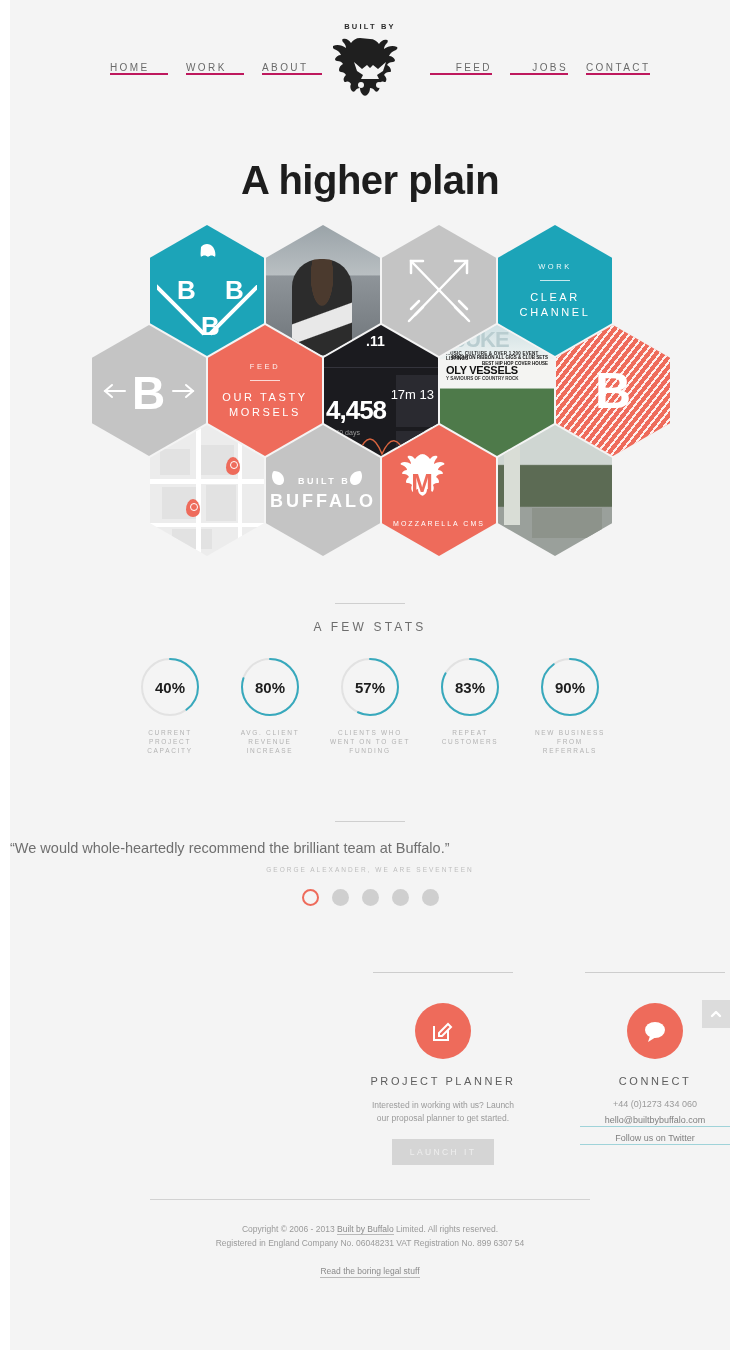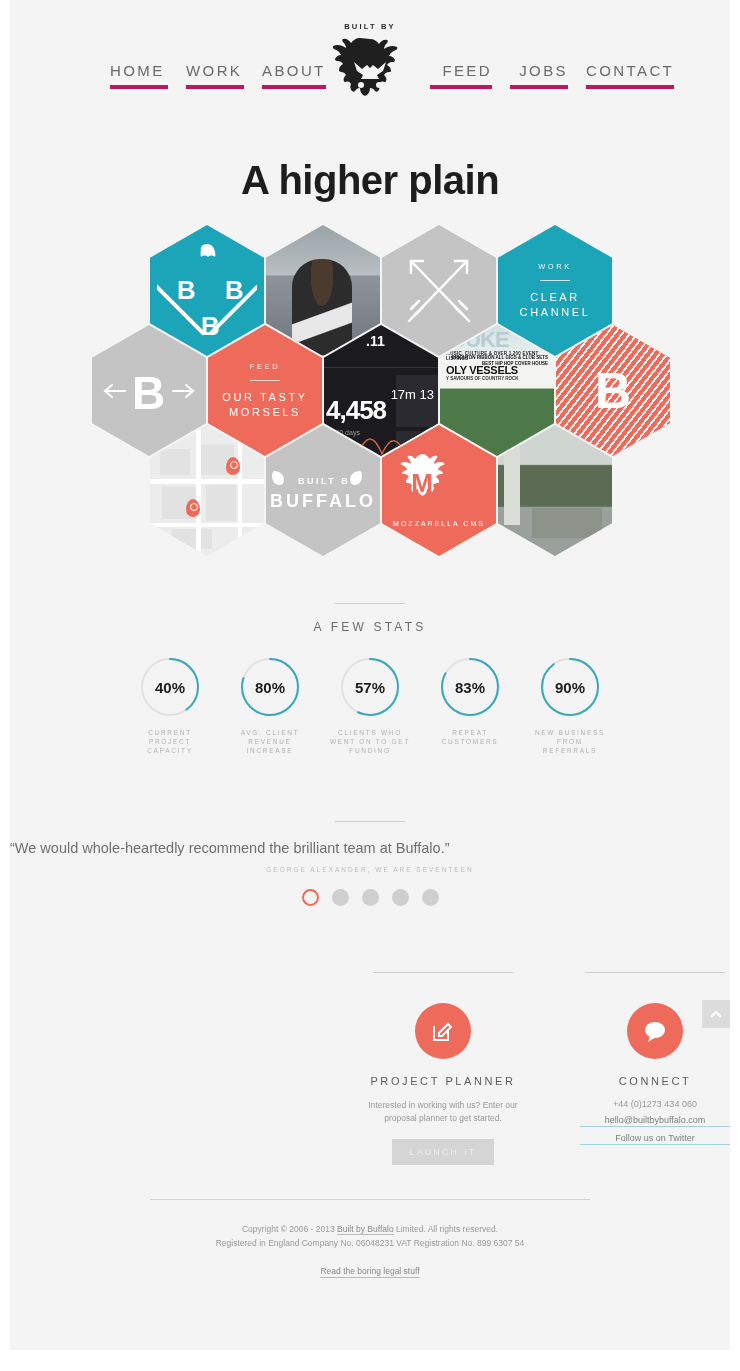--- a/index.html
+++ b/index.html
@@ -14,23 +14,23 @@
     position: absolute;
     left: 10px; top: 0; width: 720px; height: 1350px;
     background: #f4f4f4;
   }
 
   
   .header { position: relative; height: 130px; }
   .nav-left { position: absolute; left: 100px; top: 62px; display: flex; }
   .nav-right { position: absolute; left: 420px; top: 62px; display: flex; }
   .nav-item {
-    font-size: 15px; letter-spacing: 2.4px; color: #6a6a6a;
+    font-size: 10px; letter-spacing: 2.4px; color: #6a6a6a;
     text-transform: uppercase; text-decoration: none;
-    padding-bottom: 6px; border-bottom: 4px solid #be185d;
+    border-bottom: 2px solid #be185d;
     margin-right: 18px; min-width: 58px; text-align: left;
     cursor: pointer;
   }
   .nav-item.w-work { min-width: 58px; }
   .nav-item.w-about { min-width: 60px; }
   .nav-item.w-feed { min-width: 62px; text-align: right; }
   .nav-item.w-jobs { min-width: 58px; text-align: right; }
   .nav-item.w-contact { min-width: 62px; text-align: right; margin-right: 0; }
 
   .logo-block {
@@ -457,21 +457,21 @@
 
     <div class="fcol">
       <div class="fcol-rule"></div>
       <div class="fcircle">
         <svg width="24" height="24" viewBox="0 0 24 24">
           <path fill="none" stroke="#ffffff" stroke-width="2" d="M3 7v14h14V11"></path>
           <path fill="none" stroke="#ffffff" stroke-width="2" d="M8 14l9-9 3 3-9 9H8z"></path>
         </svg>
       </div>
       <div class="fcol-title">PROJECT PLANNER</div>
-      <div class="fcol-text">Interested in working with us? Enter our proposal planner to get started.</div>
+      <div class="fcol-text">Interested in working with us? Launch our proposal planner to get started.</div>
       <button class="launch-btn">LAUNCH IT</button>
     </div>
 
     <div class="fcol">
       <div class="fcol-rule"></div>
       <div class="fcircle">
         <svg width="26" height="24" viewBox="0 0 26 24">
           <ellipse cx="13" cy="11" rx="10" ry="8" fill="#ffffff"></ellipse>
           <path fill="#ffffff" d="M8 17l-2 6 8-5z"></path>
         </svg>

